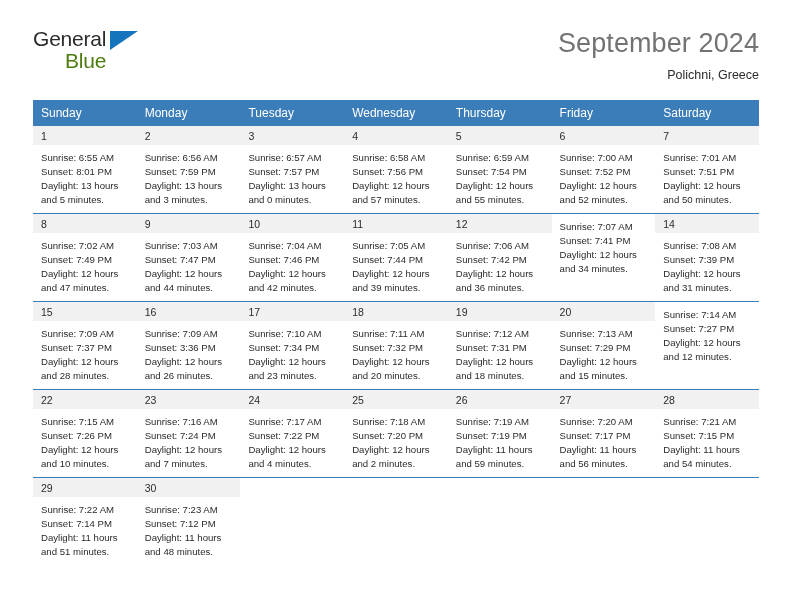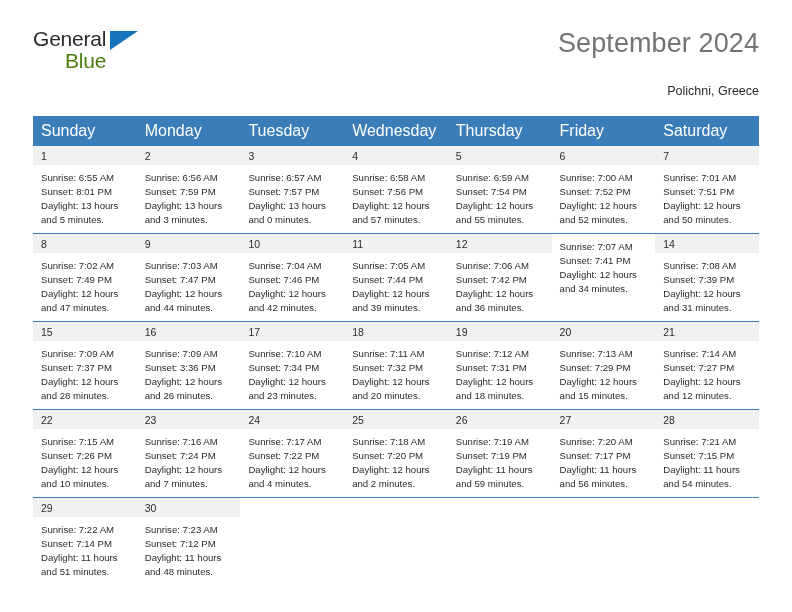--- a/index.html
+++ b/index.html
@@ -69,37 +69,37 @@
   .cal-title {
     font-size: 27px;
     font-weight: normal;
     color: #737373;
     line-height: 1.1;
     letter-spacing: 0.1px;
   }
   .cal-subtitle {
     font-size: 12.5px;
     color: #2b2b2b;
-    margin-top: 25px;
+    margin-top: 9px;
   }
 
   
   .calendar {
     margin: 18px 33px 0 33px;
     width: 726px;
     box-sizing: border-box;
   }
   .weekdays {
     display: grid;
     grid-template-columns: repeat(7, 1fr);
     background: #3b7db8;
   }
   .weekday {
     color: #ffffff;
-    font-size: 16px;
+    font-size: 12px;
     padding: 6px 0 6px 8px;
     box-sizing: border-box;
   }
 
   .week {
     display: grid;
     grid-template-columns: repeat(7, 1fr);
     border-top: 1px solid #3b7db8;
   }
   .week:first-of-type {
@@ -339,21 +339,20 @@
           <div class="day-cell">
             <div class="day-number">20</div>
             <div class="day-info">
               <div>Sunrise: 7:13 AM</div>
               <div>Sunset: 7:29 PM</div>
               <div>Daylight: 12 hours</div>
               <div>and 15 minutes.</div>
             </div>
           </div>
           <div class="day-cell">
-            <div class="day-number">21</div>
             <div class="day-info">
               <div>Sunrise: 7:14 AM</div>
               <div>Sunset: 7:27 PM</div>
               <div>Daylight: 12 hours</div>
               <div>and 12 minutes.</div>
             </div>
           </div>
         </div>
         <div class="week">
           <div class="day-cell">

